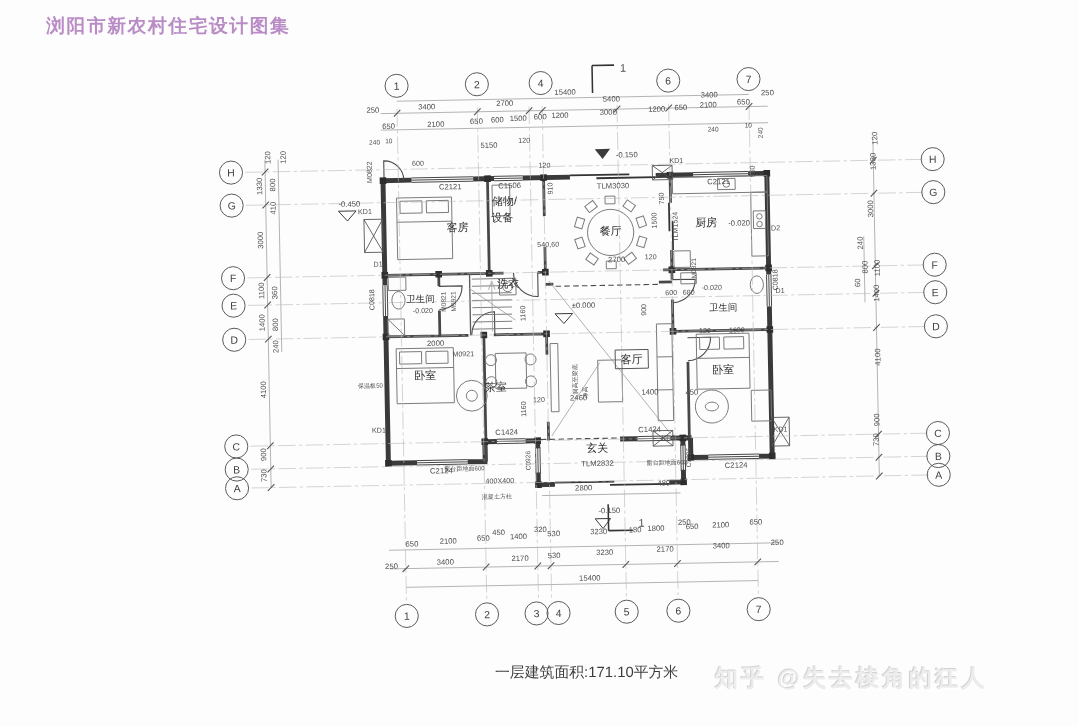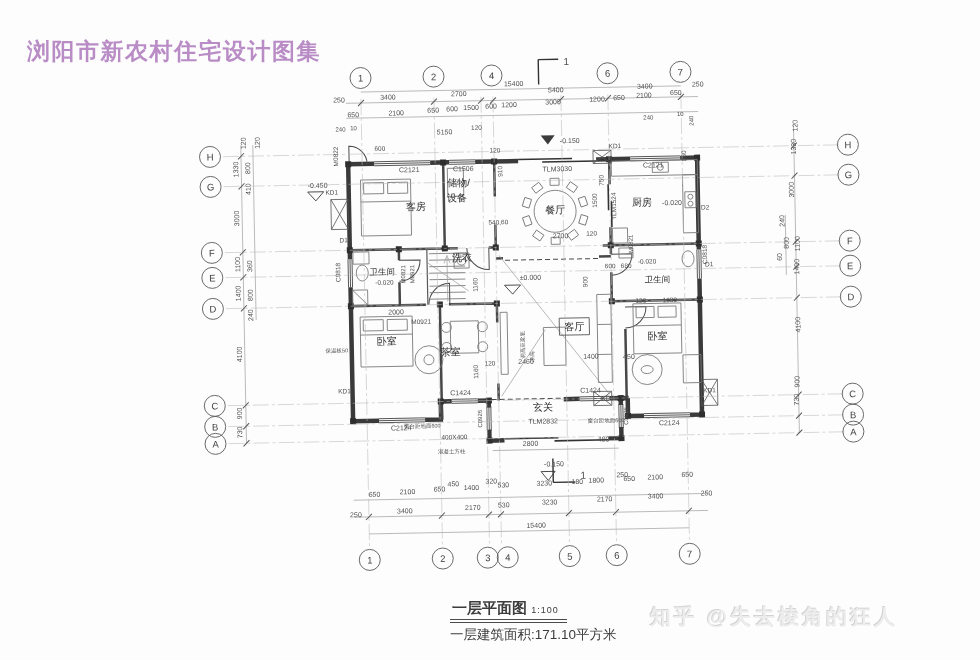--- a/index.html
+++ b/index.html
@@ -1,19 +1,19 @@
 <!DOCTYPE html>
 <html><head>
 <meta charset="utf-8">
 <style>
   html,body{margin:0;padding:0;background:#ffffff;}
   #stage{position:relative;width:980px;height:660px;background:#fdfdfd;overflow:hidden;
          font-family:"Liberation Sans",sans-serif;}
-  #doc-title{position:absolute;left:27px;top:12px;font-size:23px;font-weight:700;
-             letter-spacing:1.5px;margin-top:24px;}
+  #doc-title{position:absolute;left:42px;top:12px;font-size:17px;font-weight:700;
+             letter-spacing:1.5px;}
   #plan-svg{position:absolute;left:0;top:0;}
   #caption{position:absolute;left:450px;top:599px;color:#3c3c3c;}
   #caption .cap1{display:inline-block;font-size:15px;font-weight:700;
                  border-bottom:4px double #4c4c4c;padding:0 8px 1px 2px;}
   #caption .cap1 .scale{font-size:9px;font-weight:400;letter-spacing:1px;}
   #caption .cap2{font-size:13.5px;font-weight:400;margin-top:3px;}
   #watermark{position:absolute;left:650px;top:603px;font-size:21px;letter-spacing:3px;
              color:#ededed;text-shadow:-1px -1px 0 #d3d3d3,1px 1px 0 #ffffff;
              font-weight:700;white-space:nowrap;}
   
@@ -415,19 +415,18 @@
           <text x="450" y="354" text-anchor="middle" font-size="10" class="room">茶室</text>
           <rect x="559" y="319" width="30" height="17" fill="none" stroke="#555" stroke-width="0.9"></rect>
           <text x="574" y="331" text-anchor="middle" font-size="10" class="room">客厅</text>
           <text x="657" y="342" text-anchor="middle" font-size="10" class="room">卧室</text>
           <text x="541" y="411" text-anchor="middle" font-size="10" class="room">玄关</text>
         </g>
     </g>
   </svg>
 
   <div id="caption">
-    <div class="cap1"><span>一层平面图</span> <span class="scale">1:100</span></div>
     <div class="cap2">一层建筑面积:171.10平方米</div>
   </div>
 
   <div id="watermark">知乎 @失去棱角的狂人</div>
 
 </div>
 
 </body></html>

